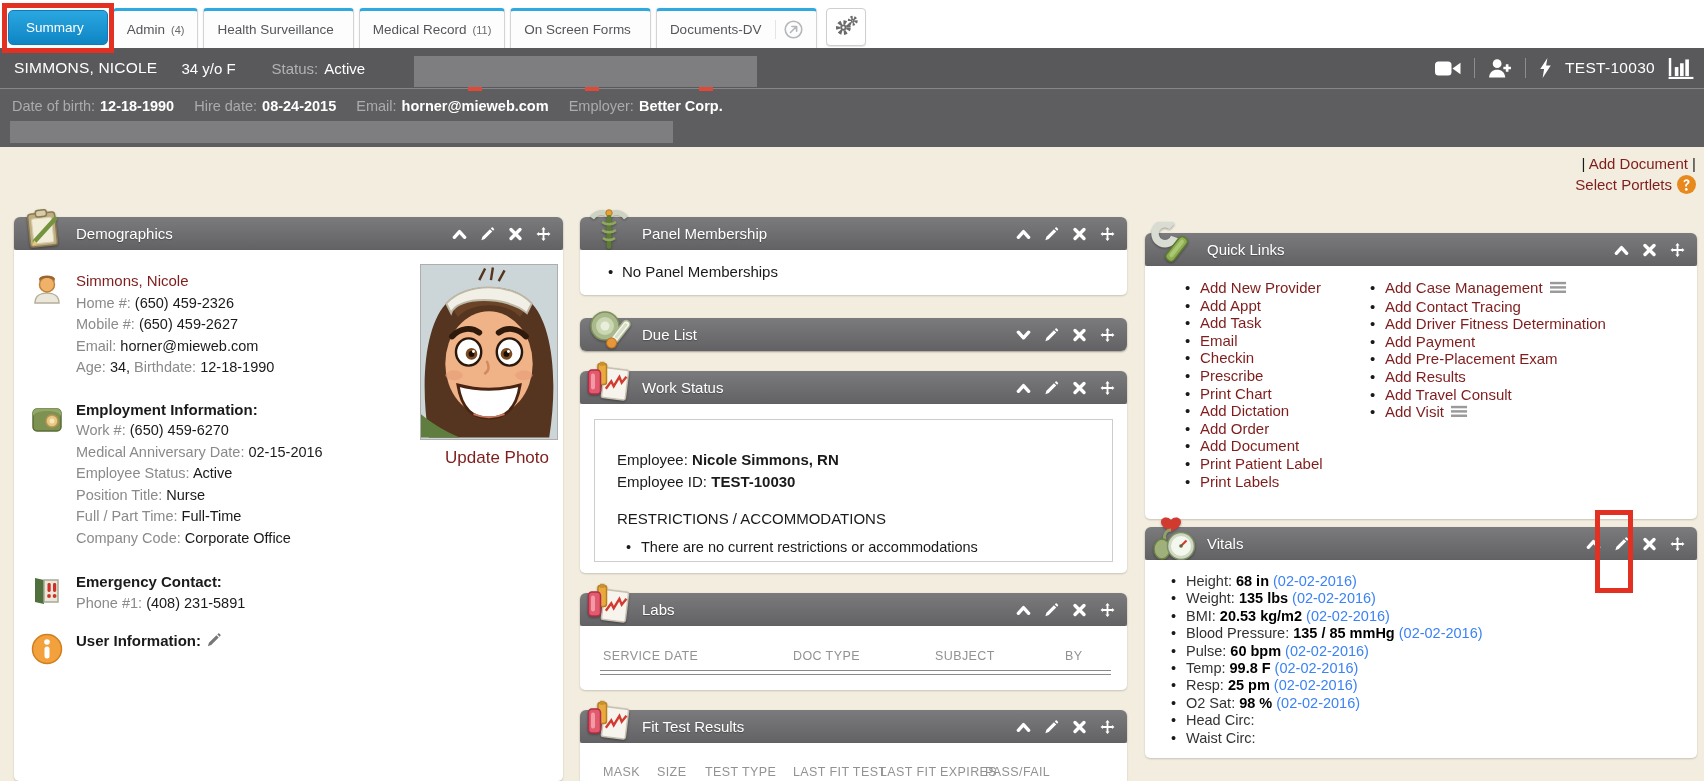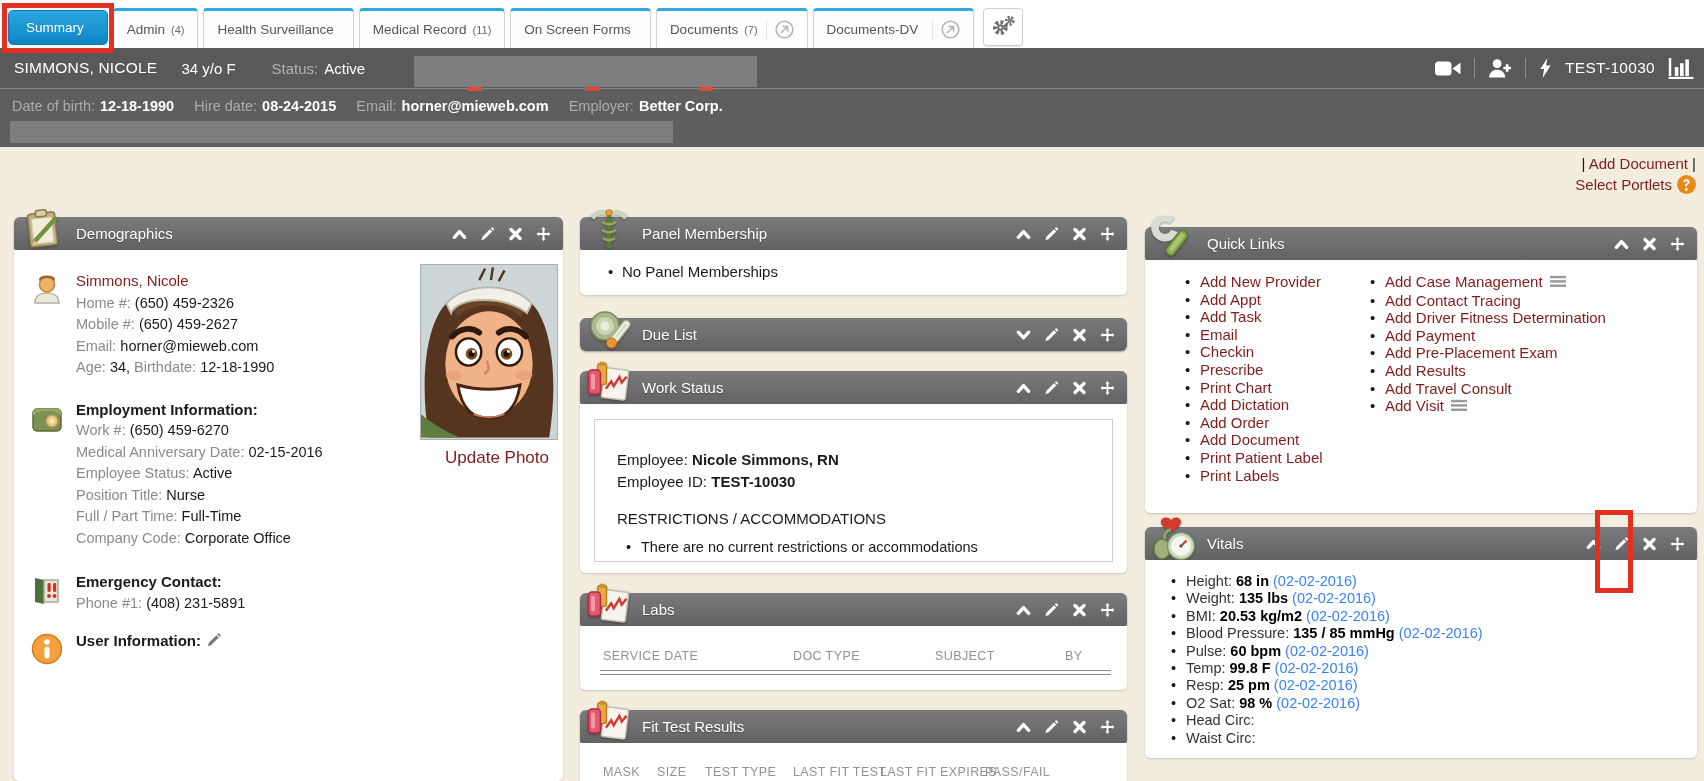--- a/index.html
+++ b/index.html
@@ -145,30 +145,20 @@
         <span class="tab-count">(11)</span>
 
       </div>
 
       <div class="tab">
         <span>On Screen Forms</span>
         <span class="tab-count"></span>
 
       </div>
 
-      <div class="tab">
-        <span>Documents</span>
-        <span class="tab-count">(7)</span>
-        <span class="tab-ext">
-          <svg viewBox="0 0 20 20" width="15" height="14">
-            <circle cx="10" cy="10" r="8.7" fill="none" stroke="#b5b8ba" stroke-width="1.7"></circle>
-            <path d="M6.8 13.2 12.6 7.4M8.3 6.9h5v5" fill="none" stroke="#b5b8ba" stroke-width="1.7" stroke-linecap="round" stroke-linejoin="round"></path>
-          </svg>
-        </span>
-      </div>
 
       <div class="tab">
         <span>Documents-DV</span>
         <span class="tab-count"></span>
         <span class="tab-ext">
           <svg viewBox="0 0 20 20" width="15" height="14">
             <circle cx="10" cy="10" r="8.7" fill="none" stroke="#b5b8ba" stroke-width="1.7"></circle>
             <path d="M6.8 13.2 12.6 7.4M8.3 6.9h5v5" fill="none" stroke="#b5b8ba" stroke-width="1.7" stroke-linecap="round" stroke-linejoin="round"></path>
           </svg>
         </span>
@@ -612,21 +602,21 @@
     <div class="p-body fit-body">
       <span class="th fit-th" style="left:23px">MASK</span>
       <span class="th fit-th" style="left:77px">SIZE</span>
       <span class="th fit-th" style="left:125px">TEST TYPE</span>
       <span class="th fit-th" style="left:213px">LAST FIT TEST</span>
       <span class="th fit-th" style="left:300px">LAST FIT EXPIRES</span>
       <span class="th fit-th" style="left:405px">PASS/FAIL</span>
     </div>
   </div>
 
-  <div class="portlet has-body" style="left:1145px;top:80px;width:552px">
+  <div class="portlet has-body" style="left:1145px;top:86px;width:552px">
     <div class="p-head">
       <span class="p-icon"><svg viewBox="0 0 46 46" width="15" height="14">
             <path d="M21 4.5A10 10 0 1 0 23.5 15" fill="none" stroke="#d8dcd2" stroke-width="7.5"></path>
             <g transform="rotate(38 26 26)">
               <rect x="21.5" y="13" width="9.5" height="28" rx="4.2" fill="#8fae52" stroke="#5e7c34" stroke-width="1.5"></rect>
               <rect x="24" y="16" width="4" height="21" rx="2" fill="#aac873"></rect>
             </g>
           </svg></span>
       <span class="p-title">Quick Links</span>
       <span class="p-controls">

